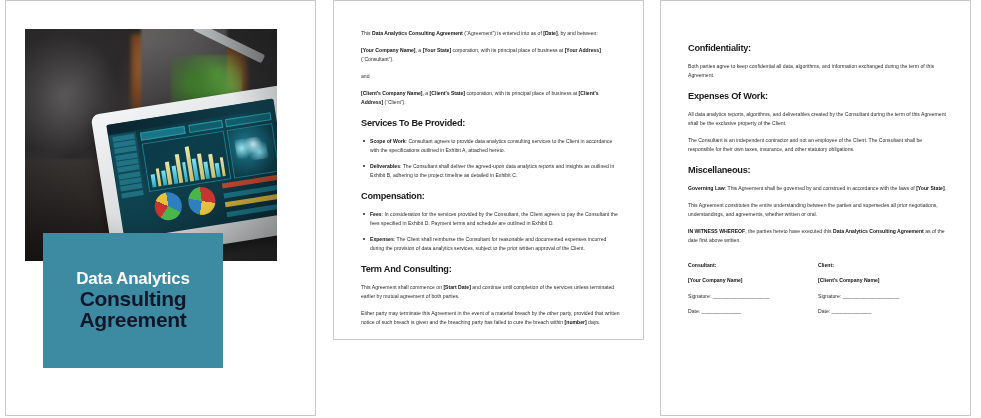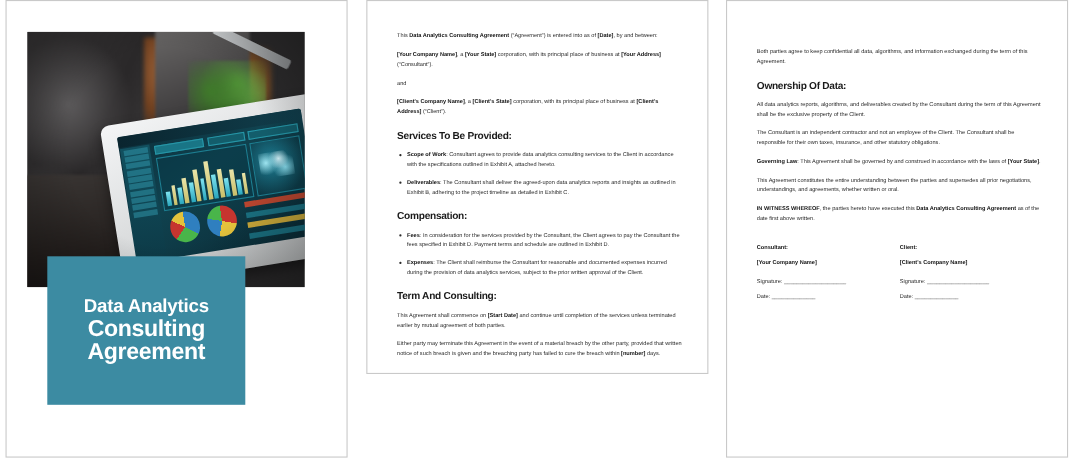--- a/index.html
+++ b/index.html
@@ -138,21 +138,21 @@
     background:#3c8ba2;
     display:flex; flex-direction:column;
     align-items:center; justify-content:center;
     padding:6px 8px;
   }
   .cover-title .t1{
     color:#ffffff; font-weight:bold; font-size:17px; line-height:1.04;
     letter-spacing:-.2px; white-space:nowrap;
   }
   .cover-title .t2, .cover-title .t3{
-    color:#ffffff; font-weight:bold; font-size:21px; line-height:1.04;
+    color:#0f172a; font-weight:bold; font-size:21px; line-height:1.04;
     letter-spacing:-.3px; white-space:nowrap;
   }
 
   
   .sheet{
     position:absolute;
     left:27px; right:22px; top:28px;
     font-size:5.1px;
     line-height:1.82;
     color:#2b2b2b;
@@ -288,27 +288,29 @@
       <p><span>This Agreement shall commence on </span><b>[Start Date]</b><span> and continue until completion of the services unless terminated earlier by mutual agreement of both parties.</span></p>
 
       <p><span>Either party may terminate this Agreement in the event of a material breach by the other party, provided that written notice of such breach is given and the breaching party has failed to cure the breach within </span><b>[number]</b><span> days.</span></p>
 
     </div>
   </div>
 
   <div class="page page-body2">
     <div class="sheet" style="top:42px;">
 
+      <h2 style="margin-top:0;">Confidentiality:</h2>
       <p>Both parties agree to keep confidential all data, algorithms, and information exchanged during the term of this Agreement.</p>
 
-      <h2>Ownership Of Data:</h2>
+      <h2>Expenses Of Work:</h2>
       <p>All data analytics reports, algorithms, and deliverables created by the Consultant during the term of this Agreement shall be the exclusive property of the Client.</p>
 
       <p>The Consultant is an independent contractor and not an employee of the Client. The Consultant shall be responsible for their own taxes, insurance, and other statutory obligations.</p>
 
+      <h2>Miscellaneous:</h2>
 
       <p><b>Governing Law</b><span>: This Agreement shall be governed by and construed in accordance with the laws of </span><b>[Your State]</b><span>.</span></p>
 
       <p>This Agreement constitutes the entire understanding between the parties and supersedes all prior negotiations, understandings, and agreements, whether written or oral.</p>
 
       <p><b>IN WITNESS WHEREOF</b><span>, the parties hereto have executed this </span><b>Data Analytics Consulting Agreement</b><span> as of the date first above written.</span></p>
 
       <div class="sig-wrap">
         <div class="sig-col">
           <div class="lab">Consultant:</div>

